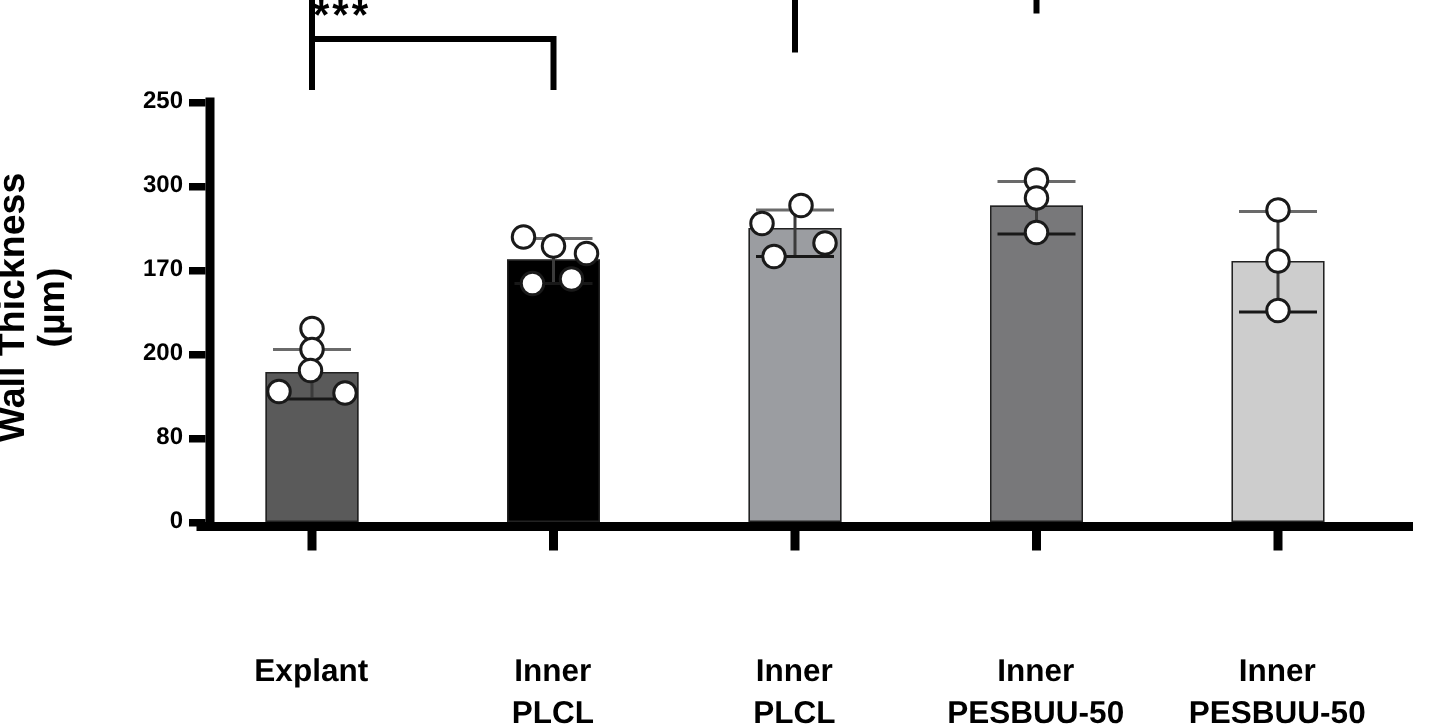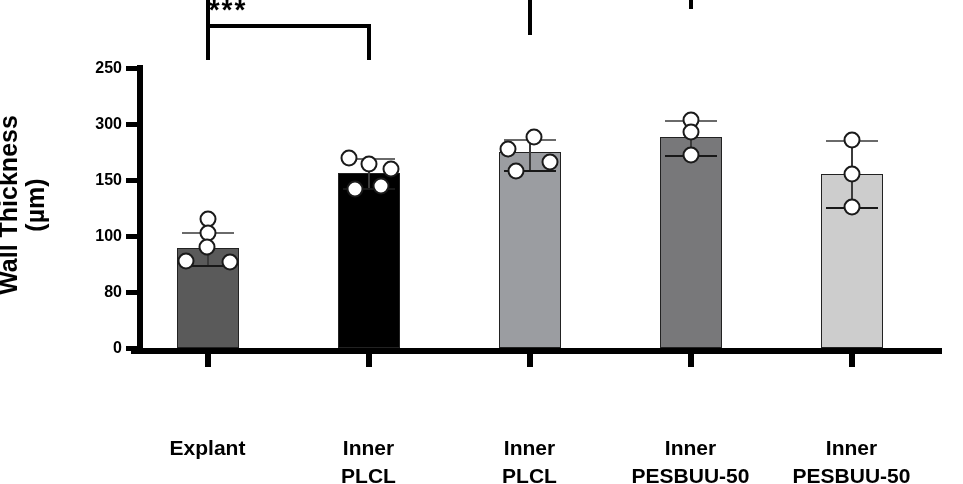--- a/index.html
+++ b/index.html
@@ -167,23 +167,23 @@
 
   <div class="plot">
     <div class="y-spine"></div>
     <div class="x-spine"></div>
     <div id="yticks">
         <div class="ytick" style="top: 280px;"></div>
         <div class="ytick-label" style="top: 280px;">0</div>
         <div class="ytick" style="top: 224px;"></div>
         <div class="ytick-label" style="top: 224px;">80</div>
         <div class="ytick" style="top: 168px;"></div>
-        <div class="ytick-label" style="top: 168px;">100</div>
+        <div class="ytick-label" style="top: 168px;">200</div>
         <div class="ytick" style="top: 112px;"></div>
-        <div class="ytick-label" style="top: 112px;">150</div>
+        <div class="ytick-label" style="top: 112px;">170</div>
         <div class="ytick" style="top: 56px;"></div>
         <div class="ytick-label" style="top: 56px;">300</div>
         <div class="ytick" style="top: 0px;"></div>
         <div class="ytick-label" style="top: 0px;">250</div>
       </div>
     <div id="bars">
         <div class="bar" style="left: 39.5px; width: 62px; height: 99.68px; background: rgb(90, 90, 90);"></div>
         <div class="errbar-line" style="left: 69.5px; top: 163.52px; height: 33.6px;"></div>
         <div class="errcap" style="left: 44.5px; width: 52px; top: 163.52px;"></div>
         <div class="errcap dark" style="left: 44.5px; width: 52px; top: 197.12px;"></div>

